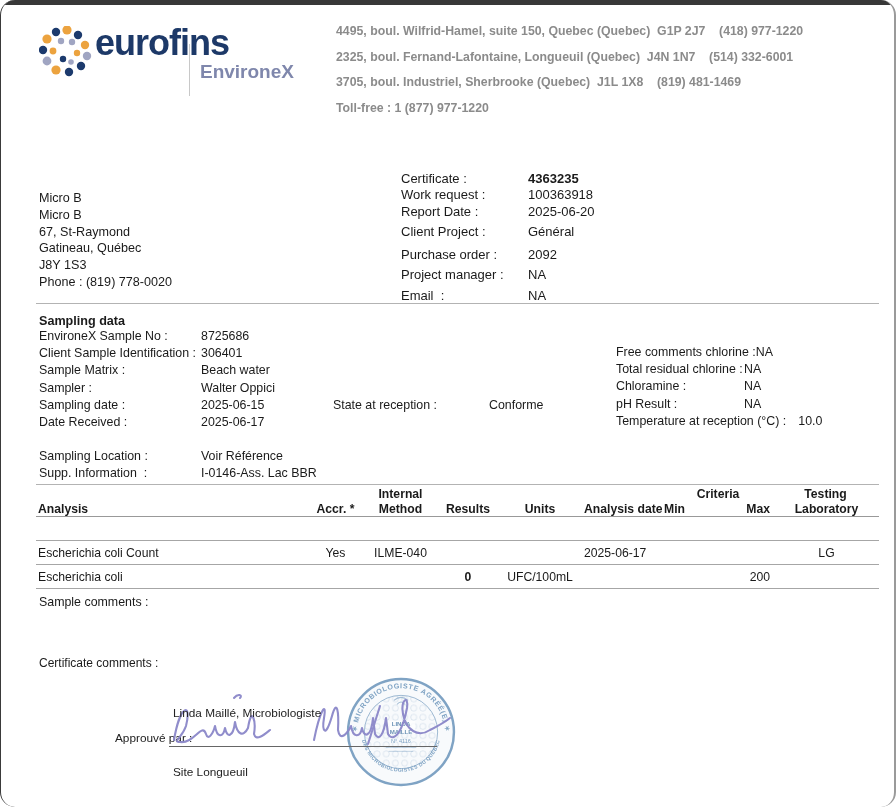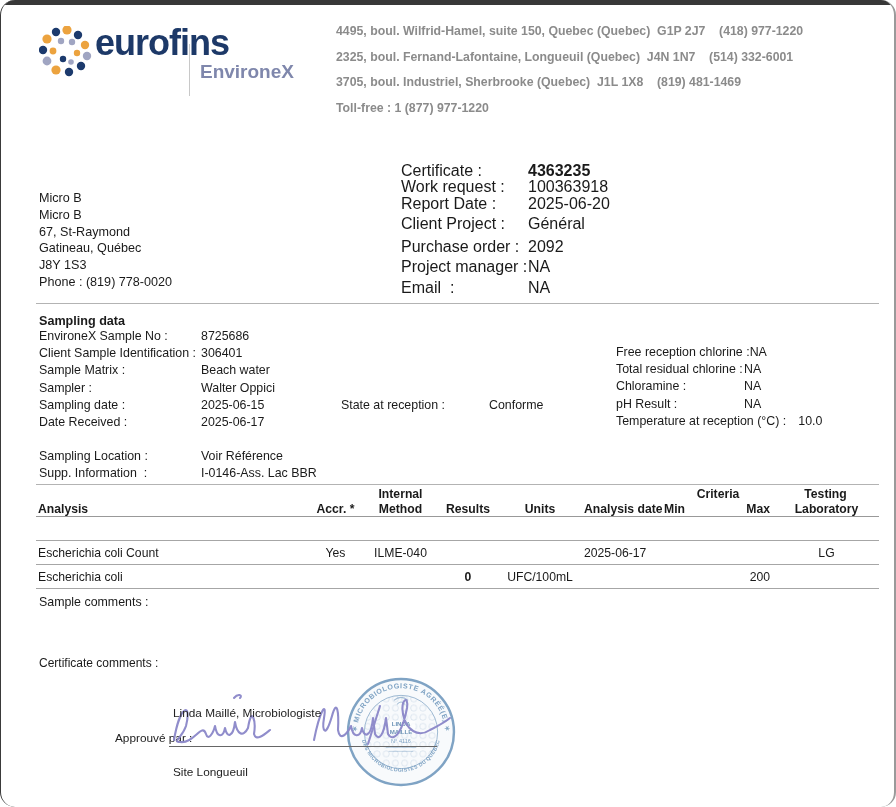--- a/index.html
+++ b/index.html
@@ -14,32 +14,32 @@
   #brand-text{left:94px;top:22px;font-size:36px;font-weight:700;color:#1d3968;letter-spacing:-1px;}
   #brand-divider{left:188px;top:44px;width:1px;height:52px;background:#c8c8c8;}
   #sub-brand{left:199px;top:61px;font-size:19px;font-weight:700;color:#7f87ac;}
   #addr{left:335px;top:19px;font-size:12.3px;font-weight:700;color:#8b8b8b;line-height:25.5px;}
   .addr-line{white-space:pre;}
   
   #doc-title{left:0;top:110px;width:896px;text-align:center;font-size:23px;font-weight:700;font-style:italic;letter-spacing:0.3px;color:#000;}
   
   #client{left:38px;top:190px;font-size:12.6px;line-height:16.8px;}
   #client .phl{font-weight:400;}
-  #certinfo{left:400px;top:163px;font-size:16px;}
+  #certinfo{left:400px;top:171px;font-size:13px;}
   .ci-row{line-height:16.3px;white-space:pre;}
   .ci-row .lab{display:inline-block;width:127px;}
   .ci-row.sp1{margin-top:4px;} .ci-row.sp2{margin-top:7px;} .ci-row.sp3{margin-top:4px;}
   .bold{font-weight:700;}
   .hr{height:1px;background:#b3b3b3;}
   
   #sampling-title{left:38px;top:314px;font-size:12.6px;font-weight:700;}
   #samp-left{left:38px;top:329px;font-size:12.4px;}
   #samp-left .row{height:17.2px;white-space:pre;}
   #samp-left .lab{display:inline-block;width:162px;}
-  #state-label{left:340px;top:398px;font-size:12.4px;}
+  #state-label{left:332px;top:398px;font-size:12.4px;}
   #state-value{left:488px;top:398px;font-size:12.4px;}
   #samp-right{left:615px;top:345px;font-size:12.4px;}
   #samp-right .row{height:17.2px;white-space:pre;}
   #samp-right .lab{display:inline-block;min-width:128px;}
   #loc-rows{left:38px;top:449px;font-size:12.4px;}
   #loc-rows .row{height:16.5px;white-space:pre;}
   #loc-rows .lab{display:inline-block;width:162px;}
   
   #results{left:35px;top:487px;width:843px;border-collapse:collapse;table-layout:fixed;font-size:12.2px;}
   #results td{padding:0 2px;overflow:hidden;white-space:nowrap;}
@@ -128,21 +128,21 @@
     <div class="row"><span class="lab">EnvironeX Sample No :</span><span>8725686</span></div>
     <div class="row"><span class="lab">Client Sample Identification :</span><span>306401</span></div>
     <div class="row"><span class="lab">Sample Matrix :</span><span>Beach water</span></div>
     <div class="row"><span class="lab">Sampler :</span><span>Walter Oppici</span></div>
     <div class="row"><span class="lab">Sampling date :</span><span>2025-06-15</span></div>
     <div class="row"><span class="lab">Date Received :</span><span>2025-06-17</span></div>
   </div>
   <div id="state-label" class="abs">State at reception :</div>
   <div id="state-value" class="abs">Conforme</div>
   <div id="samp-right" class="abs">
-    <div class="row"><span class="lab">Free reception chlorine :</span><span>NA</span></div>
+    <div class="row"><span class="lab">Free comments chlorine :</span><span>NA</span></div>
     <div class="row"><span class="lab">Total residual chlorine :</span><span>NA</span></div>
     <div class="row"><span class="lab">Chloramine :</span><span>NA</span></div>
     <div class="row"><span class="lab">pH Result :</span><span>NA</span></div>
     <div class="row"><span>Temperature at reception (°C) :</span><span style="margin-left:12px;">10.0</span></div>
   </div>
   <div id="loc-rows" class="abs">
     <div class="row"><span class="lab">Sampling Location :</span><span>Voir Référence</span></div>
     <div class="row"><span class="lab">Supp. Information  :</span><span>I-0146-Ass. Lac BBR</span></div>
   </div>
 

